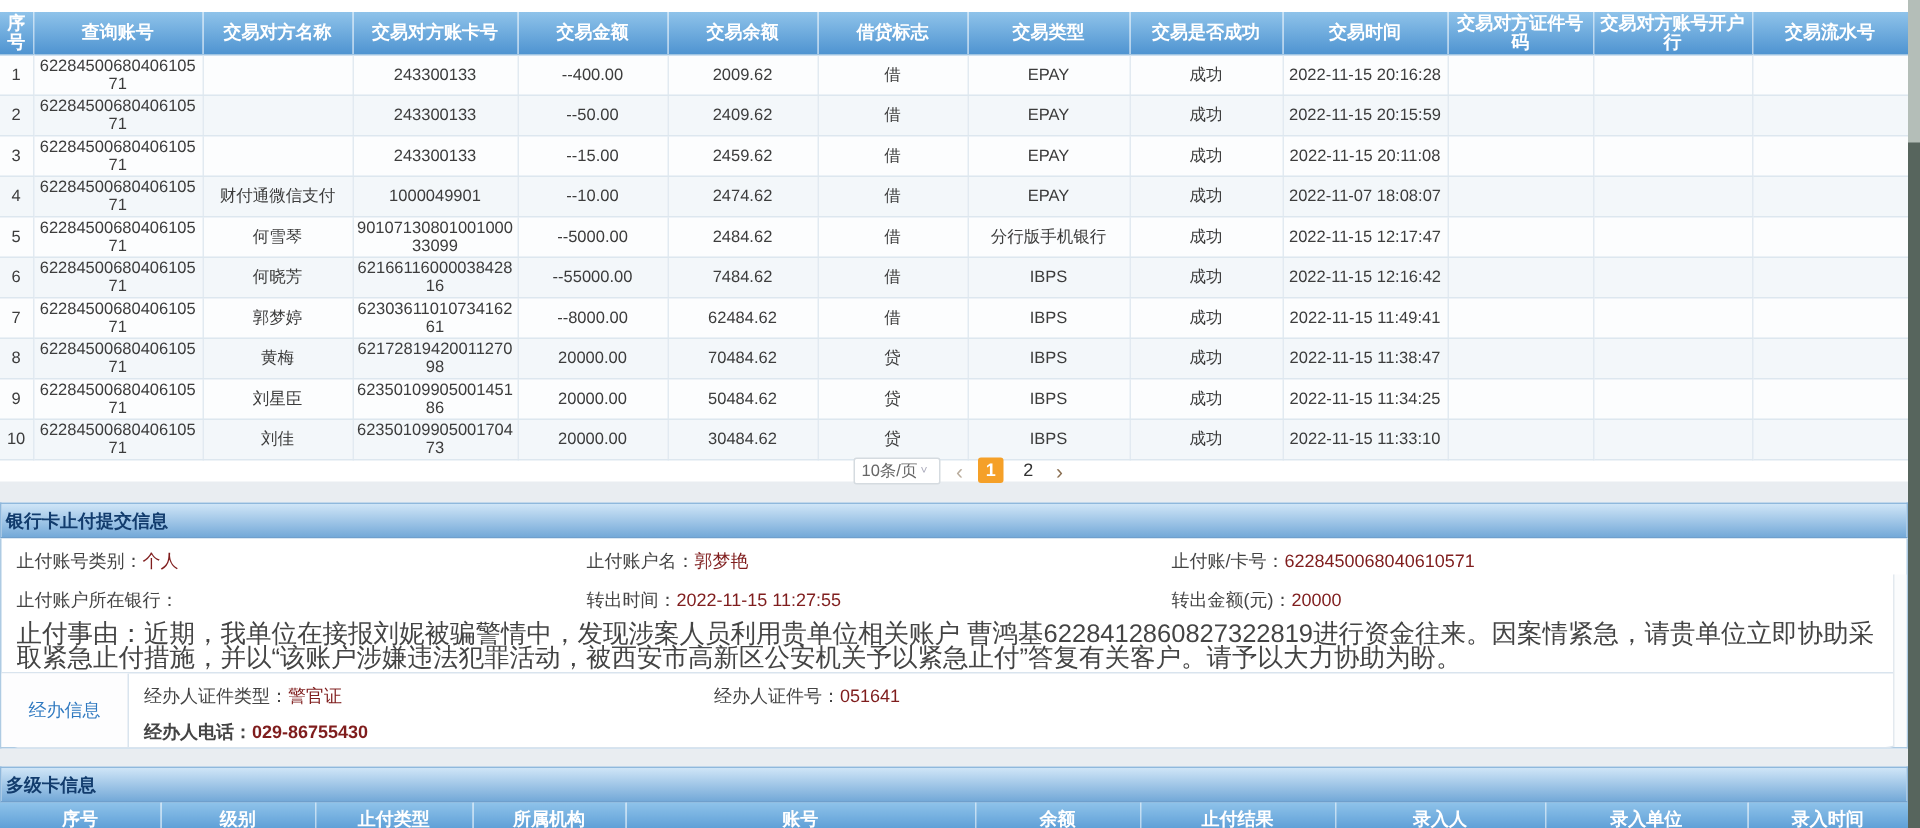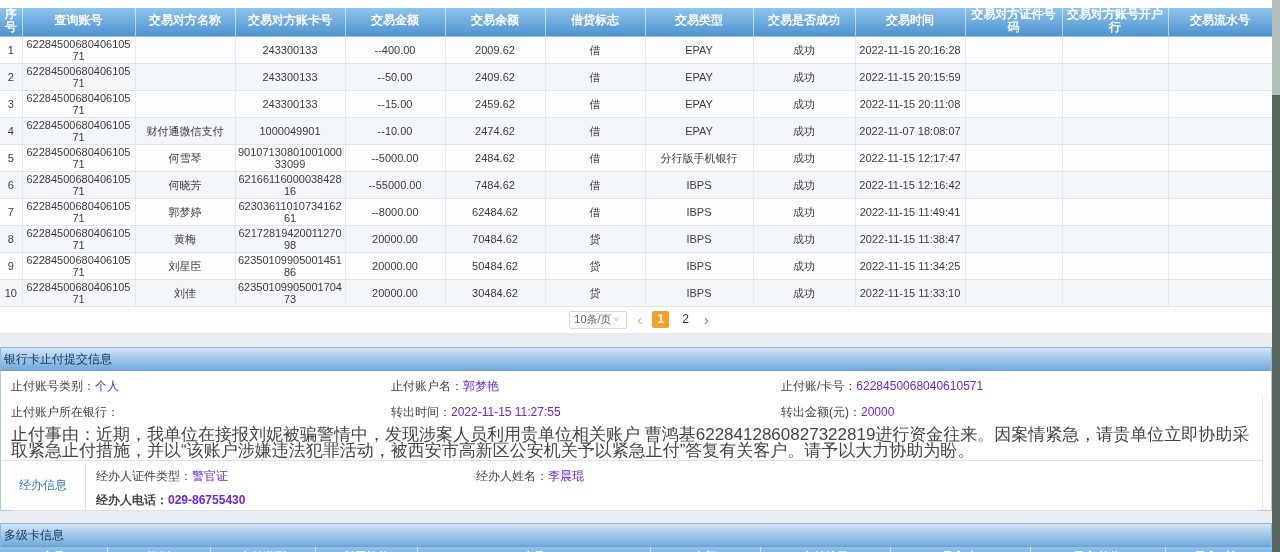--- a/index.html
+++ b/index.html
@@ -6,62 +6,62 @@
   html,body { width:1280px; height:552px; overflow:hidden; background:#fff;
     font-family:"Liberation Sans","DejaVu Sans",sans-serif; }
   .page { position:relative; width:1280px; height:552px; background:#fff; }
 
   
   table { border-collapse:collapse; table-layout:fixed; width:1272px; }
   thead th {
     background:linear-gradient(#8fc3ea,#4f94d1);
     color:#fff; font-size:12px; font-weight:bold; height:28px;
     border-right:1px solid rgba(255,255,255,.55);
-    border-bottom:1px solid #9fc4e2; line-height:13px; padding:0 1px;font-family:Liberation Mono, monospace;
+    border-bottom:1px solid #9fc4e2; line-height:13px; padding:0 1px;
   }
   tbody td {
     font-size:11px; color:#3c3c3c; text-align:center; vertical-align:middle;
     border-right:1px solid #e2eaf1; border-bottom:1px solid #dde7ef;
     padding:1px 2px; line-height:12px; word-break:break-all;
   }
   #tx-table tbody tr { height:21px; }
   #tx-table tbody tr:nth-child(even) td { background:#f3f7fa; }
   #tx-table tbody tr:nth-child(odd) td { background:#fcfdfe; }
   .top-strip { height:8px; background:#fff; }
 
   
-  .pagination { height:26px; display:flex; align-items:center; justify-content:center; gap:8px; }
+  .pagination { height:14px; display:flex; align-items:center; justify-content:center; gap:8px; }
   .page-size { display:inline-flex; align-items:center; gap:2px; border:1px solid #d5dbe0;
     border-radius:2px; height:18px; padding:0 4px; font-size:11px; color:#666; background:#fff; width:58px; overflow:hidden; white-space:nowrap;}
   .page-size .caret { font-size:8px; color:#aab; }
   .pg-arrow { font-size:14px; line-height:14px; color:#8a6f52; cursor:pointer; padding:0 2px; }
   .pg-arrow.disabled { color:#b9ac9c; }
   .pg-num { min-width:17px; height:17px; line-height:17px; font-size:12px; text-align:center;
     color:#333; cursor:pointer; border-radius:2px; padding:0 2px; }
   .pg-num.active { background:#f5a028; color:#fff; font-weight:bold; }
 
   .gap { height:14px; background:#e9edf1; }
   .gap2 { height:12px; background:#e9edf1; }
 
   
   .panel { width:1272px; border:1px solid #aecbe3; border-top:none; position:relative; background:#fff; }
   .panel-header {
     width:1272px; height:24px; background:linear-gradient(#cfe5f7,#74a9d8);
     border:1px solid #8fb8dc; border-bottom:1px solid #6f9fcc;
-    color:#123c6d; font-size:12px; font-weight:normal; line-height:23px; padding-left:3px;
+    color:#123c6d; font-size:12px; font-weight:bold; line-height:23px; padding-left:3px;
   }
   .group { display:flex; border-bottom:1px solid #d9e4ee; }
   .group:last-child { border-bottom:none; }
   .group-label { width:85px; flex:0 0 85px; display:flex; align-items:center; justify-content:center;
     color:#2f79c0; font-size:12px; border-right:1px solid #d9e4ee; background:#fdfdfe; }
   .group-body { flex:1; padding:2px 0; }
   .field-row { display:flex; height:26px; align-items:center; }
   .field-row.tall { height:28px; }
   .field { font-size:12px; color:#444; }
-  .field .val { color:#6d28d9; }
+  .field .val { color:#7f1d1d; }
   .fc1 { width:390px; padding-left:10px; }
   .fc2 { width:390px; }
   .fc3 { flex:1; }
   .reason { font-size:17px; color:#444; line-height:16px; padding:2px 10px 4px 10px; height:38px; overflow:hidden; }
   .inner-scroll { position:absolute; right:0; top:24px; bottom:0; width:9px;
     background:#fbfcfd; border-left:1px solid #e3e9ef; }
 
   
   #card-table thead th { height:24px; }
 
@@ -291,21 +291,21 @@
           <div class="field fc3"><span>转出金额(元)：</span><span class="val">20000</span></div>
         </div>
         <div class="reason">止付事由：近期，我单位在接报刘妮被骗警情中，发现涉案人员利用贵单位相关账户 曹鸿基6228412860827322819进行资金往来。因案情紧急，请贵单位立即协助采取紧急止付措施，并以“该账户涉嫌违法犯罪活动，被西安市高新区公安机关予以紧急止付”答复有关客户。请予以大力协助为盼。</div>
       </div>
     </div>
     <div class="group" style="height:50px;border-radius:14px;">
       <div class="group-label">经办信息</div>
       <div class="group-body">
         <div class="field-row tall">
           <div class="field fc1"><span>经办人证件类型：</span><span class="val">警官证</span></div>
-          <div class="field fc3"><span>经办人姓名：</span><span class="val">李晨琨</span></div>
+          <div class="field fc2"><span>经办人证件号：</span><span class="val">051641</span></div>
         </div>
         <div class="field-row" style="height:20px;font-weight:bold;">
           <div class="field fc1"><span>经办人电话：</span><span class="val">029-86755430</span></div>
         </div>
       </div>
     </div>
     <div class="inner-scroll"></div>
   </div>
 
   <div class="gap2"></div>

